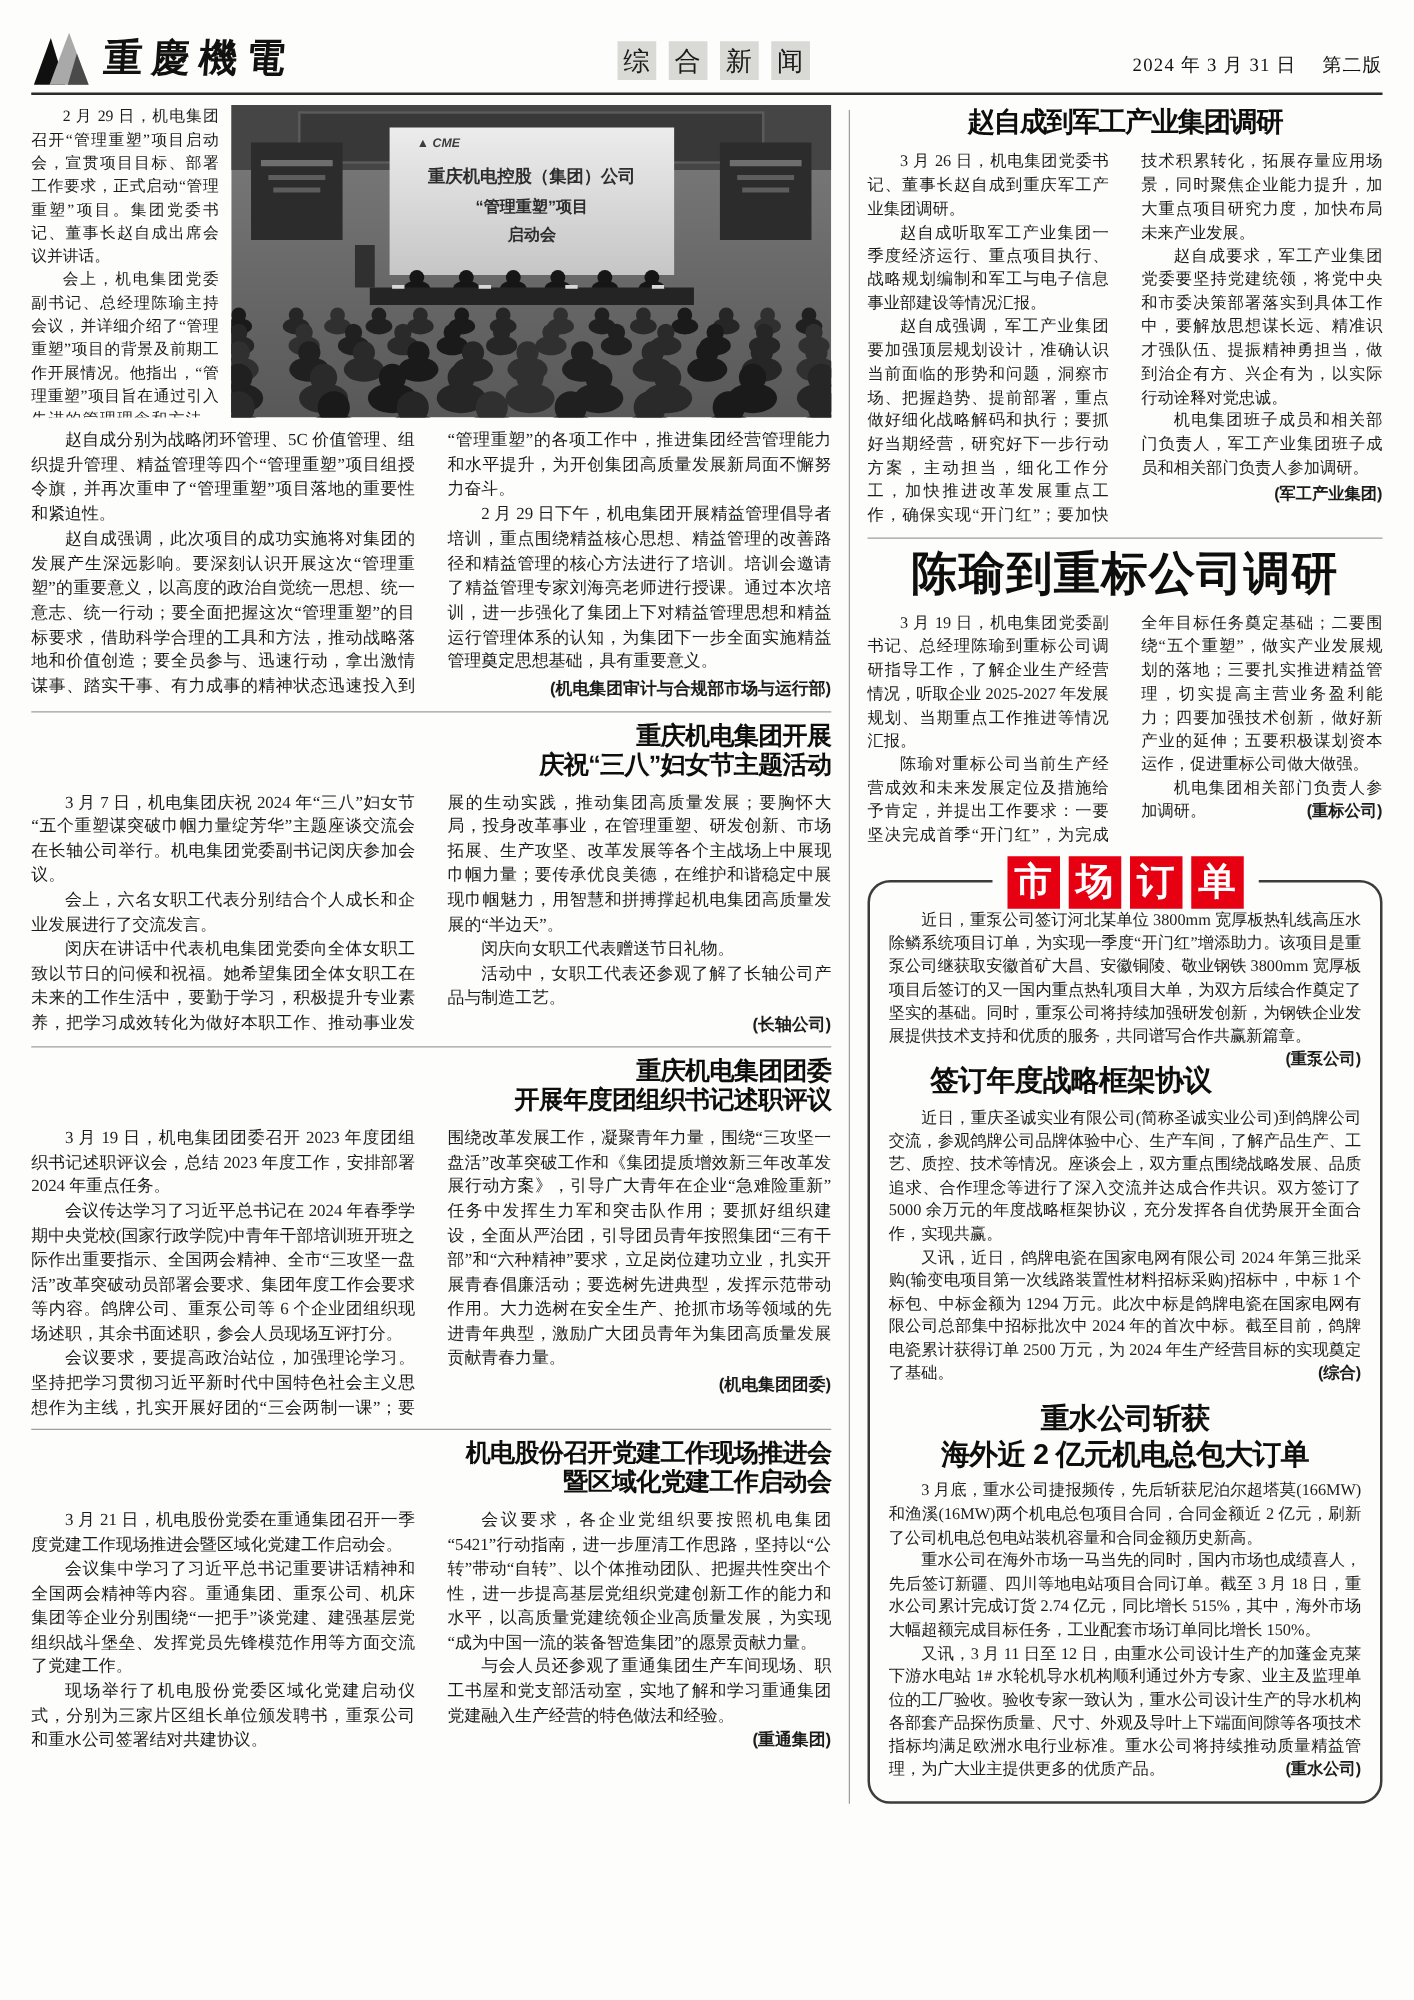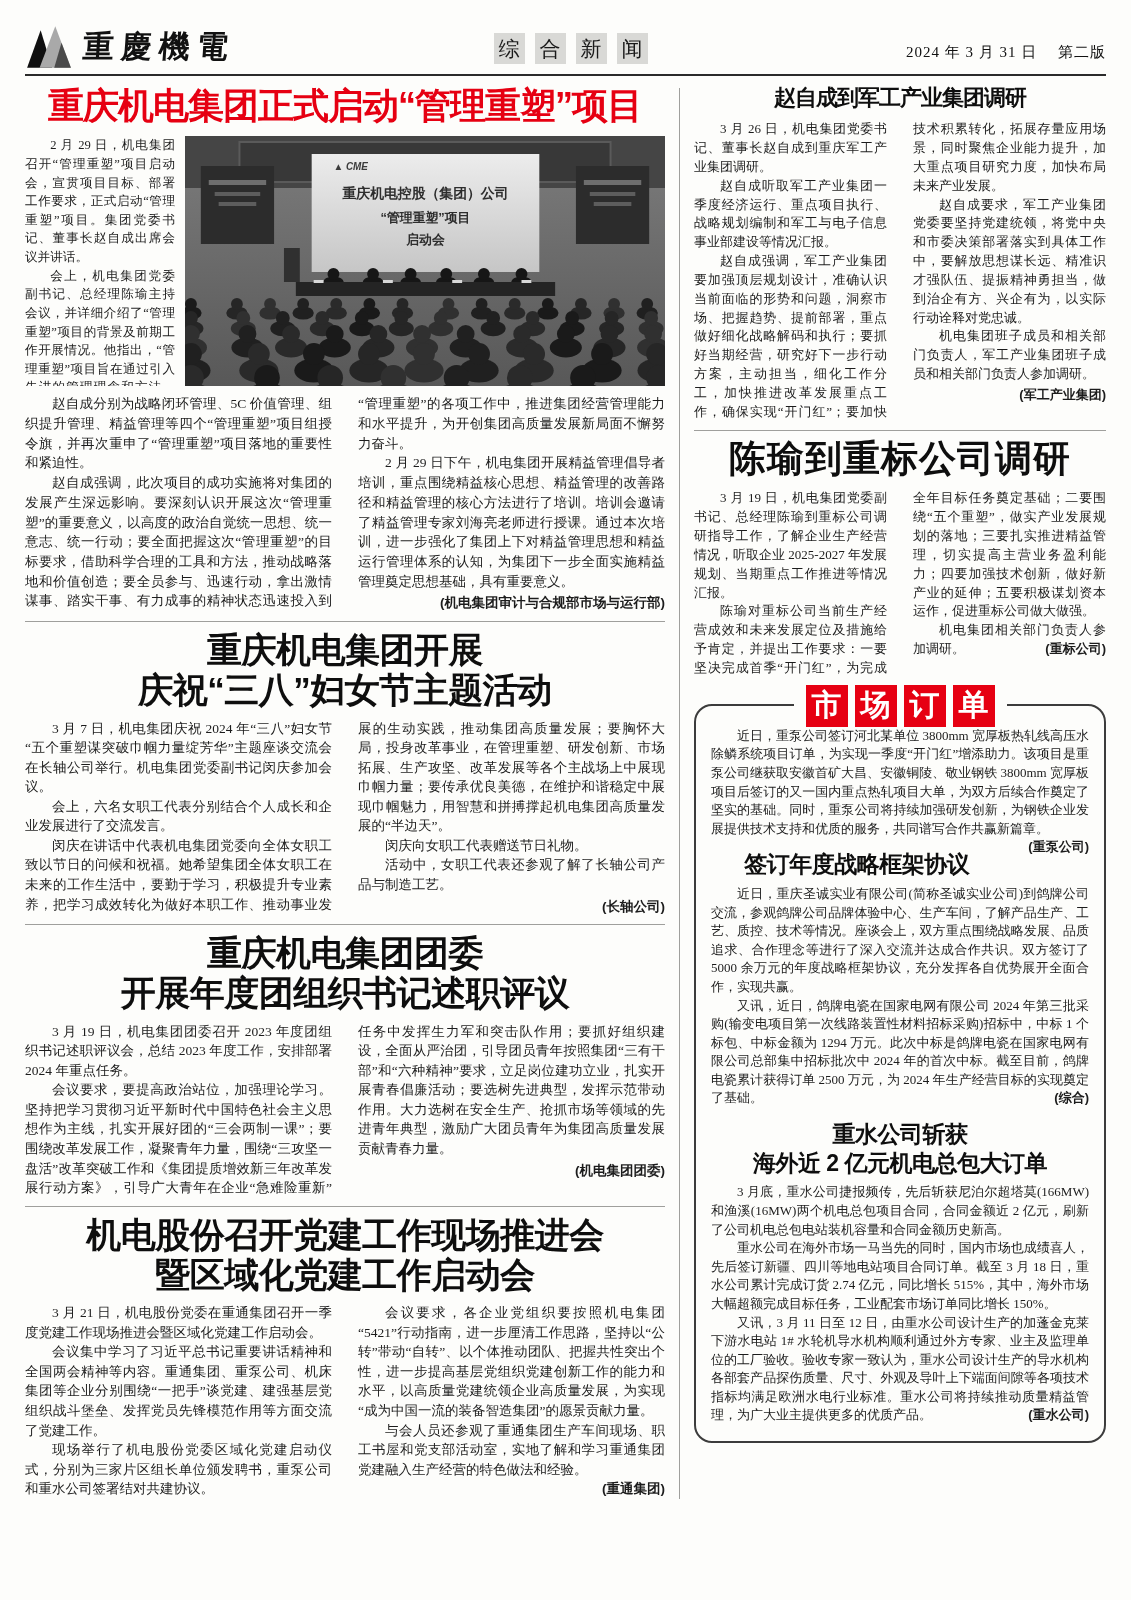--- a/index.html
+++ b/index.html
@@ -39,21 +39,21 @@
   .twocol{column-count:2; column-gap:26px;}
   h1,h2,h3{font-family:"Liberation Sans","DejaVu Sans",sans-serif; color:#0e0e0e;}
   
   .t-red{font-size:36px; line-height:1.12; text-align:center; color:#e60012; margin:2px 0 10px 0; letter-spacing:-1px; font-weight:bold;}
   .a1-top{display:flex; gap:10px; margin-bottom:8px;}
   .a1-intro{width:150px; flex:none; font-size:12.6px; line-height:1.48; max-height:250px; overflow:hidden;}
   .photo{flex:1; margin:0; height:250px;}
   .photo svg{width:100%; height:100%; display:block;}
   .a1-body{font-size:13.5px; line-height:1.46;}
   
-  .t-black{font-size:35px; line-height:1.15; text-align:center; margin:4px 0 8px 0; letter-spacing:-0.5px; font-weight:bold;}
+  .t-black{font-size:20px; line-height:1.15; text-align:right; margin:4px 0 8px 0; letter-spacing:-0.5px; font-weight:bold;}
   .t-black span{display:block;}
   .l-body{font-size:13.5px; line-height:1.45;}
   
   .t-right1{font-size:22px; line-height:1.1; text-align:center; margin:2px 0 10px 0; letter-spacing:-1px; font-weight:bold;}
   .t-right2{font-size:37px; line-height:1.1; text-align:center; margin:6px 0 10px 0; letter-spacing:1px; font-weight:bold;}
   .r-body{font-size:13px; line-height:1.45;}
   
   .market-box{border:2px solid #3c3c3c; border-radius:18px; padding:0 15px 8px 15px; margin-top:26px;}
   .market-badges{display:flex; gap:7px; justify-content:center; width:max-content; margin:-21px auto 0 auto; background:#fdfdfb; padding:0 12px;}
   .m-box{
@@ -91,21 +91,20 @@
       <span class="edition">第二版</span>
     </div>
   </header>
   <div class="head-rule"></div>
 
   <div class="content">
 
     <div class="col-left">
 
       <article>
-        <h1 class="t-red">重庆机电集团正式启动“管理重塑”项目</h1>
         <div class="a1-top">
           <div class="a1-intro">
             <p class="para">2 月 29 日，机电集团召开“管理重塑”项目启动会，宣贯项目目标、部署工作要求，正式启动“管理重塑”项目。集团党委书记、董事长赵自成出席会议并讲话。</p>
             <p class="para">会上，机电集团党委副书记、总经理陈瑜主持会议，并详细介绍了“管理重塑”项目的背景及前期工作开展情况。他指出，“管理重塑”项目旨在通过引入先进的管理理念和方法，提升集团的管理水平和效率，助推集团的改革发展工作，保障战略目标稳步实现。</p>
           </div>
           <figure class="photo">
             <svg viewBox="0 0 485 250" preserveAspectRatio="none">
               <defs>
                 <linearGradient id="scr" x1="0" y1="0" x2="0" y2="1">
                   <stop offset="0" stop-color="#ececec"></stop>
@@ -297,20 +296,21 @@
 
       <hr class="sec">
 
       <article>
         <h2 class="t-black">
           <span>重庆机电集团团委</span>
           <span>开展年度团组织书记述职评议</span>
         </h2>
         <div class="twocol l-body">
           <p class="para">3 月 19 日，机电集团团委召开 2023 年度团组织书记述职评议会，总结 2023 年度工作，安排部署 2024 年重点任务。</p>
+          <p class="para">会议传达学习了习近平总书记在 2024 年春季学期中央党校(国家行政学院)中青年干部培训班开班之际作出重要指示、全国两会精神、全市“三攻坚一盘活”改革突破动员部署会要求、集团年度工作会要求等内容。鸽牌公司、重泵公司等 6 个企业团组织现场述职，其余书面述职，参会人员现场互评打分。</p>
           <p class="para">会议要求，要提高政治站位，加强理论学习。坚持把学习贯彻习近平新时代中国特色社会主义思想作为主线，扎实开展好团的“三会两制一课”；要围绕改革发展工作，凝聚青年力量，围绕“三攻坚一盘活”改革突破工作和《集团提质增效新三年改革发展行动方案》，引导广大青年在企业“急难险重新”任务中发挥生力军和突击队作用；要抓好组织建设，全面从严治团，引导团员青年按照集团“三有干部”和“六种精神”要求，立足岗位建功立业，扎实开展青春倡廉活动；要选树先进典型，发挥示范带动作用。大力选树在安全生产、抢抓市场等领域的先进青年典型，激励广大团员青年为集团高质量发展贡献青春力量。</p>
           <p class="attr-line">(机电集团团委)</p>
         </div>
       </article>
 
       <hr class="sec">
 
       <article>
         <h2 class="t-black">
           <span>机电股份召开党建工作现场推进会</span>

